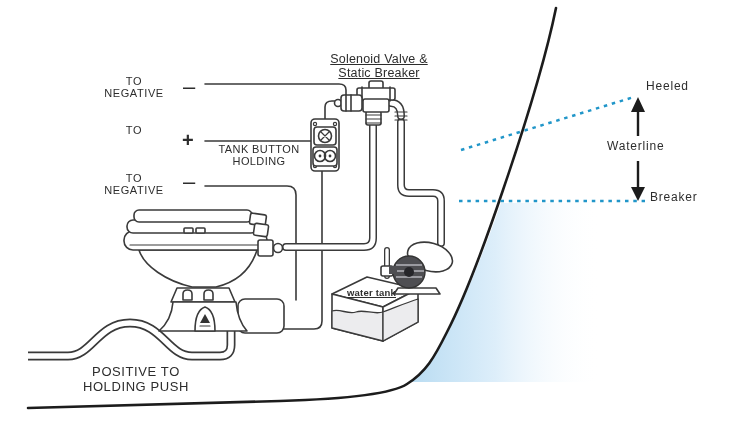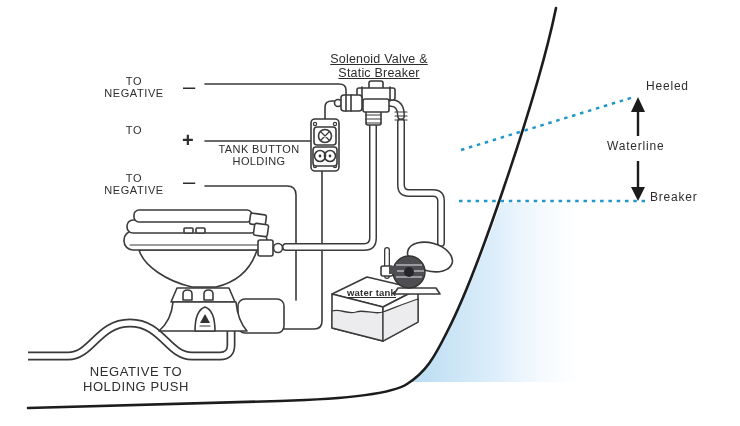--- a/index.html
+++ b/index.html
@@ -184,17 +184,17 @@
     <span style="display:block">Static Breaker</span>
   </div>
 
   <span class="lbl lbl-right" style="left:646px; top:80px;">Heeled</span>
   <span class="lbl lbl-right" style="left:607px; top:140px;">Waterline</span>
   <span class="lbl lbl-right" style="left:650px; top:191px;">Breaker</span>
 
   <span class="tank-label" style="left:347px; top:287px;">water tank</span>
 
   <div class="lbl lbl-caps" style="left:74px; top:365px; width:124px; font-size:13px;">
-    <span style="display:block">NEGATIVE TO</span>
+    <span style="display:block">POSITIVE TO</span>
     <span style="display:block">HOLDING PUSH</span>
   </div>
 
 </div>
 
 </body></html>

